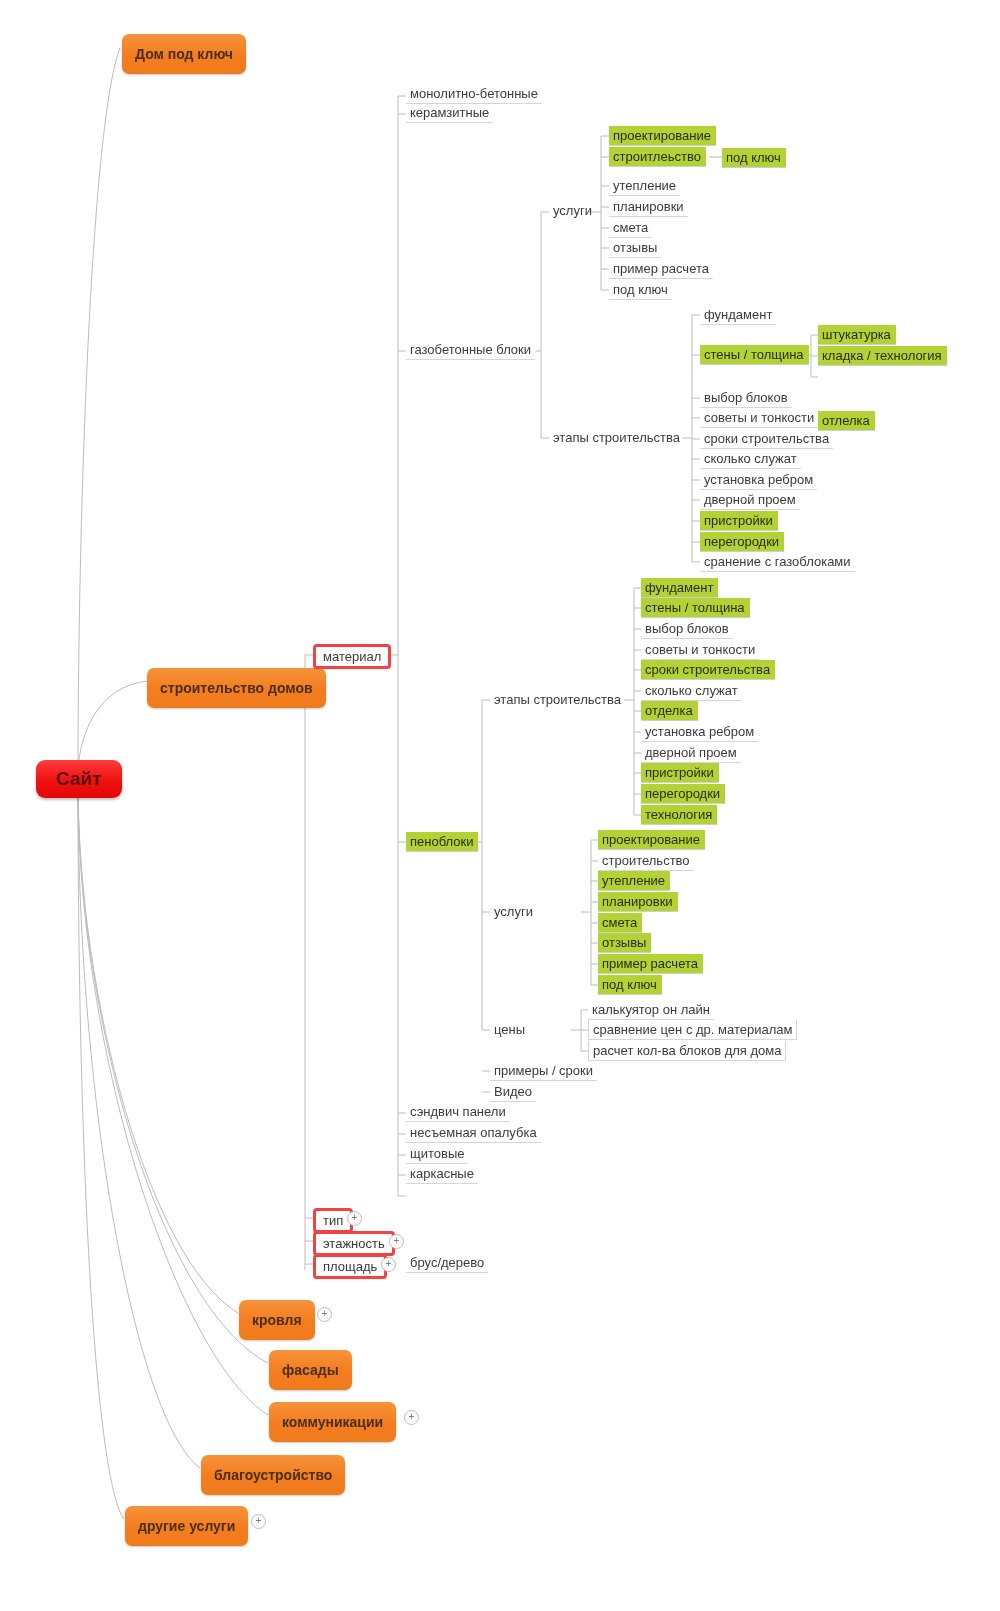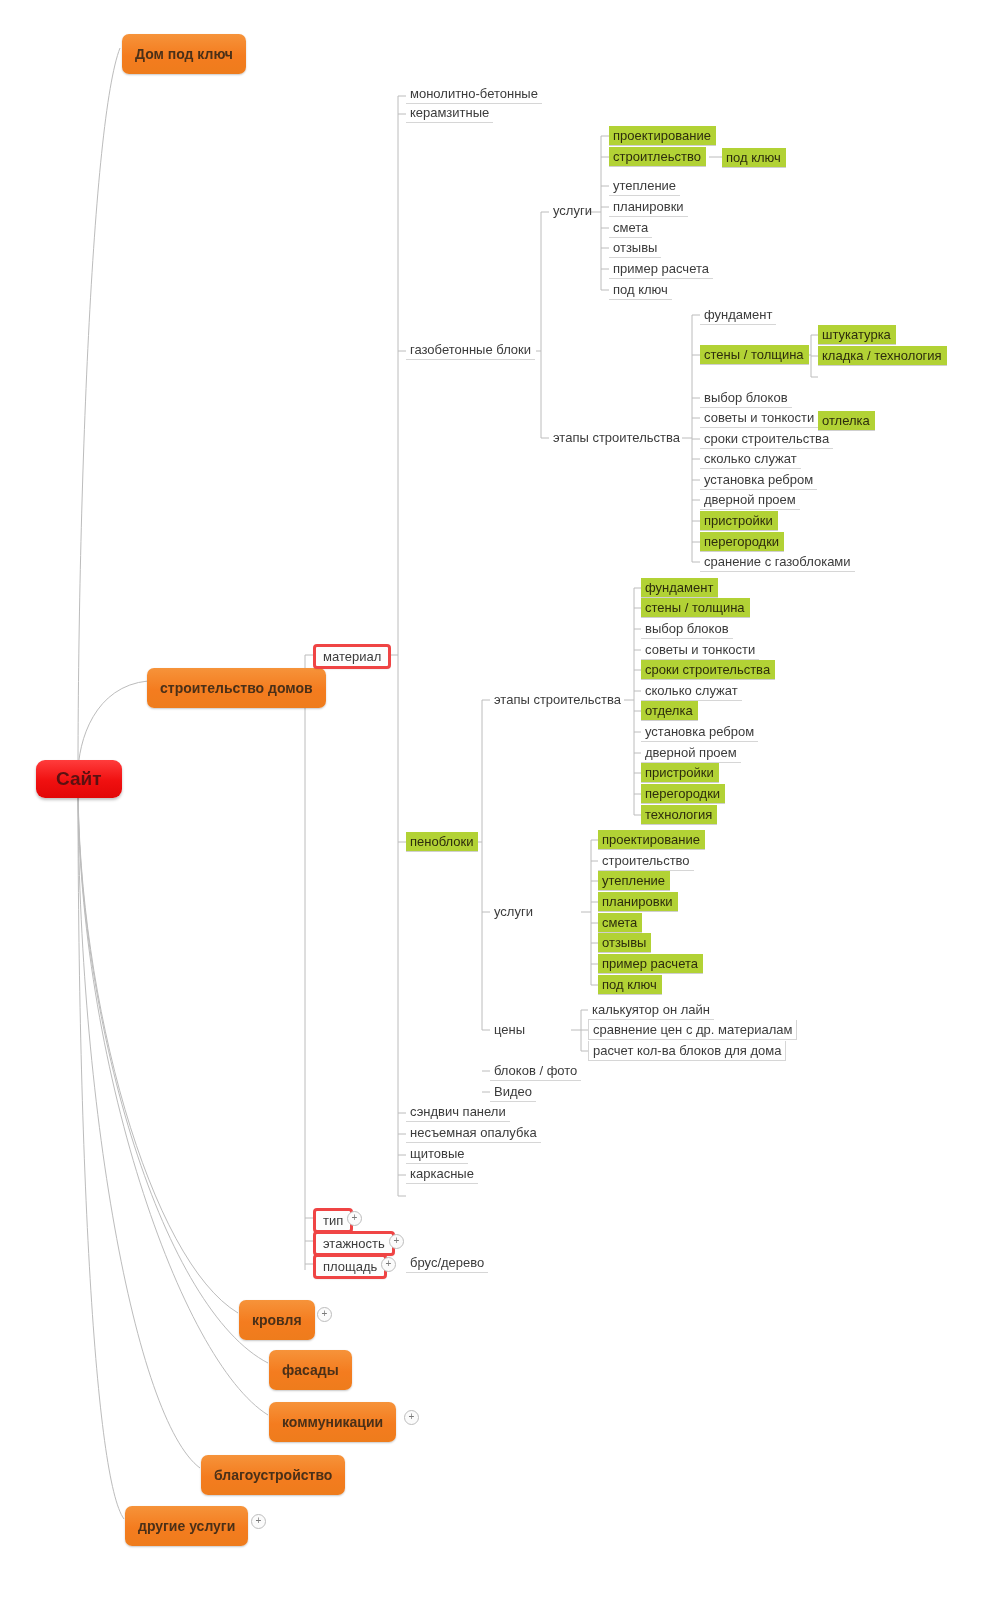--- a/index.html
+++ b/index.html
@@ -240,21 +240,21 @@
       <div class="node hl" style="left: 598px; top: 975px;">под ключ</div>
     </div>
 
   <div class="node plain nb" style="left:490px;top:1020px;border-bottom:none;">цены</div>
   <div id="pb-tseny">
       <div class="node plain" style="left: 588px; top: 1000px;">калькуятор он лайн</div>
       <div class="node plain" style="left: 588px; top: 1020px; border-left: 1px solid rgb(214, 214, 214); border-right: 1px solid rgb(214, 214, 214);">сравнение цен с др.  материалам</div>
       <div class="node plain" style="left: 588px; top: 1041px; border-left: 1px solid rgb(214, 214, 214); border-right: 1px solid rgb(214, 214, 214);">расчет кол-ва блоков для дома</div>
     </div>
 
-  <div class="node plain" style="left:490px;top:1061px;">блоков / фото</div>
+  <div class="node plain" style="left:490px;top:1061px;">примеры / сроки</div>
   <div class="node plain" style="left:490px;top:1082px;">Видео</div>
 
   <div class="node boxed" style="left:313px;top:1208px;">тип</div>
   <div class="plus" style="left:347px;top:1211px;">+</div>
 
   <div class="node boxed" style="left:313px;top:1231px;">этажность</div>
   <div class="plus" style="left:389px;top:1234px;">+</div>
 
   <div class="node boxed" style="left:313px;top:1254px;">площадь</div>
   <div class="plus" style="left:381px;top:1257px;">+</div>

